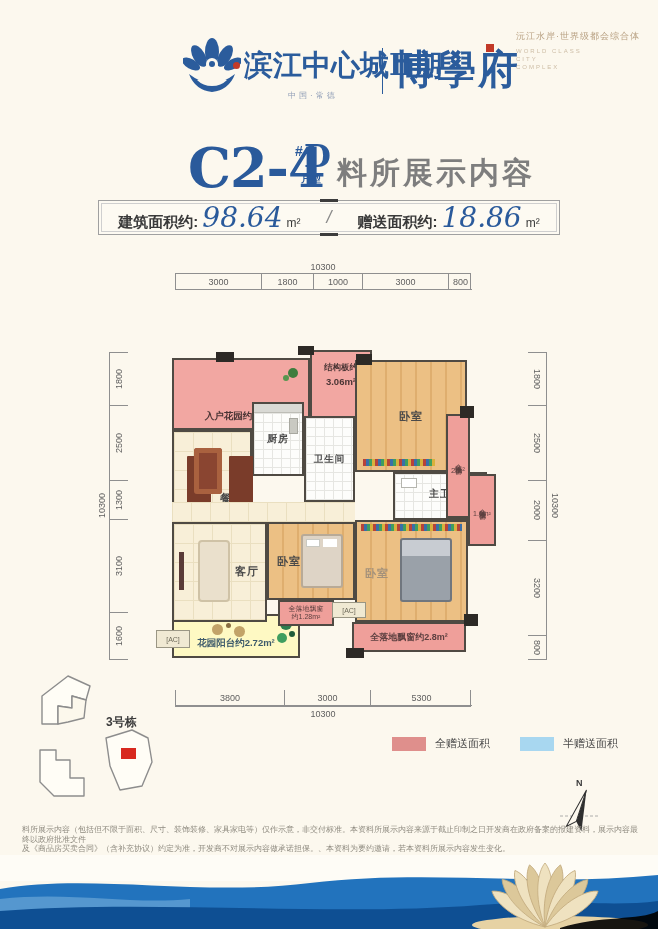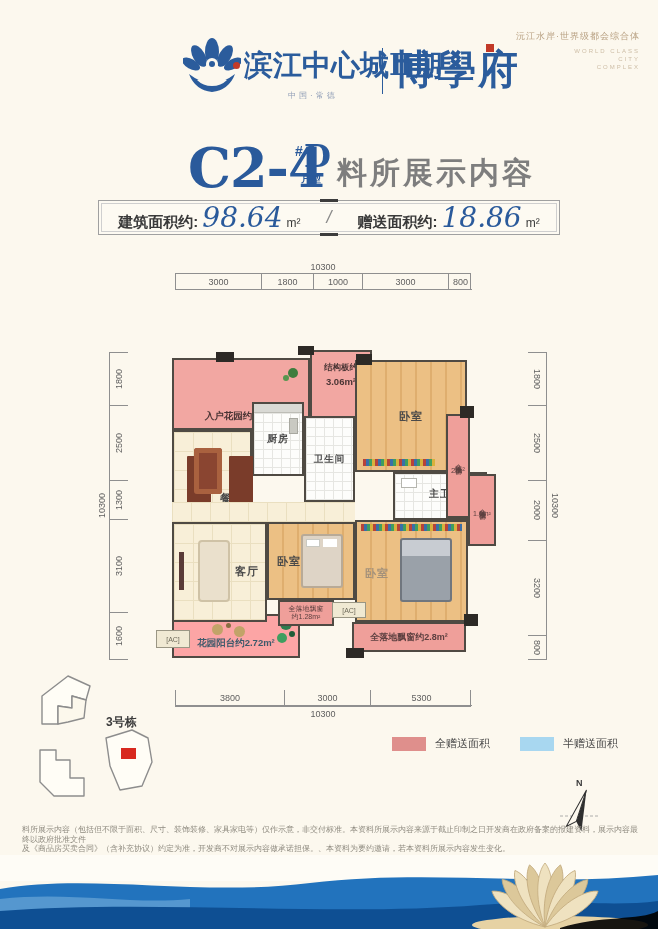--- a/index.html
+++ b/index.html
@@ -16,21 +16,21 @@
                 font-size:29px; color:#2b5c9c; letter-spacing:0px; white-space:nowrap; }
   .logo-sub   { position:absolute; left:288px; top:90px; font-size:8px;
                 color:#93a0b8; letter-spacing:3px; }
   .logo-div   { position:absolute; left:382px; top:48px; width:1px; height:46px;
                 background:#2b5c9c; }
   .brand      { position:absolute; left:394px; top:42px;
                 font-family:"DejaVu Serif", serif; font-weight:bold;
                 font-size:40px; color:#2b5c9c; letter-spacing:2px; }
   .brand-seal { position:absolute; left:486px; top:44px; width:8px; height:8px;
                 background:#c23a28; }
-  .tagline    { position:absolute; right:18px; top:30px; text-align:right;margin-left:36px; }
+  .tagline    { position:absolute; right:18px; top:30px; text-align:left;margin-left:36px; }
   .tagline-cn { font-size:9px; color:#b9a284; letter-spacing:1px; }
   .tagline-en { font-size:6px; color:#cdbda6; letter-spacing:2px; line-height:8px;
                 margin-top:4px; }
 
   
   .unit-code   { position:absolute; left:188px; top:136px;
                  font-family:"DejaVu Serif", serif; font-weight:bold;
                  font-size:54px; color:#2a5a9b; letter-spacing:-1px; }
   .unit-hash   { position:absolute; left:295px; top:143px; font-size:14px;
                  font-weight:bold; color:#2a5a9b; }
@@ -90,21 +90,21 @@
       background-image:linear-gradient(#eadfc0 1px, transparent 1px),
                        linear-gradient(90deg,#eadfc0 1px, transparent 1px);
       background-size:19px 19px;text-decoration:underline; }
   .tile-white { background-color:#fdfdfb;
       background-image:linear-gradient(#e6e6e2 1px, transparent 1px),
                        linear-gradient(90deg,#e6e6e2 1px, transparent 1px);
       background-size:9px 9px; }
   .wood { background:repeating-linear-gradient(90deg,#ecc084 0 13px,#dfae6e 13px 15px); }
   .pink { background:#f2a7a2; }
   .pinkd { background:#ef9f9a; }
-  .bluearea { background:#fca5a5; }
+  .bluearea { background:#fef9c3; }
   .rlabel { font-size:11px; font-weight:bold; color:#4a4a4a; letter-spacing:1px; }
   .rlabel-sm { font-size:9.5px; font-weight:bold; color:#4a3535; }
   .vtext { writing-mode:vertical-rl; font-size:7px; line-height:8px; color:#5d4040;
            letter-spacing:1px; text-align:center; }
   .stub { position:absolute; background:#2d2a26; z-index:4; }
   .fur { position:absolute; }
 
   
   .keyplan { position:absolute; left:28px; top:666px; }
   .legend { position:absolute; left:392px; top:736px; display:flex; gap:30px; }

